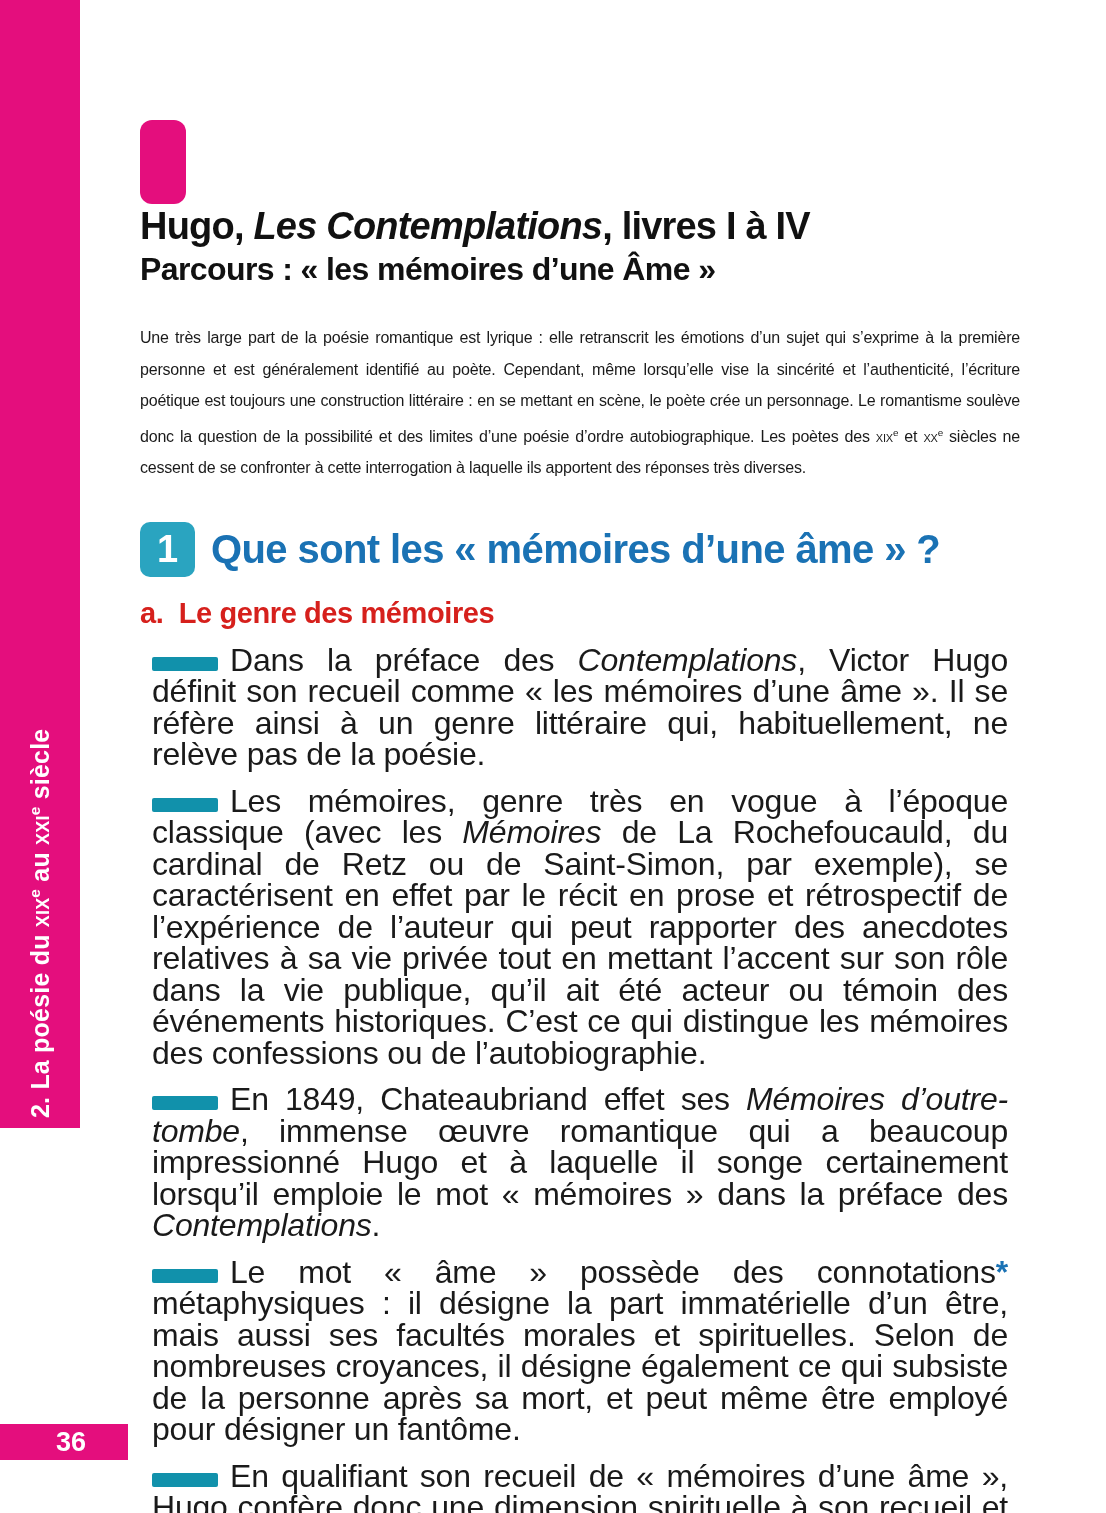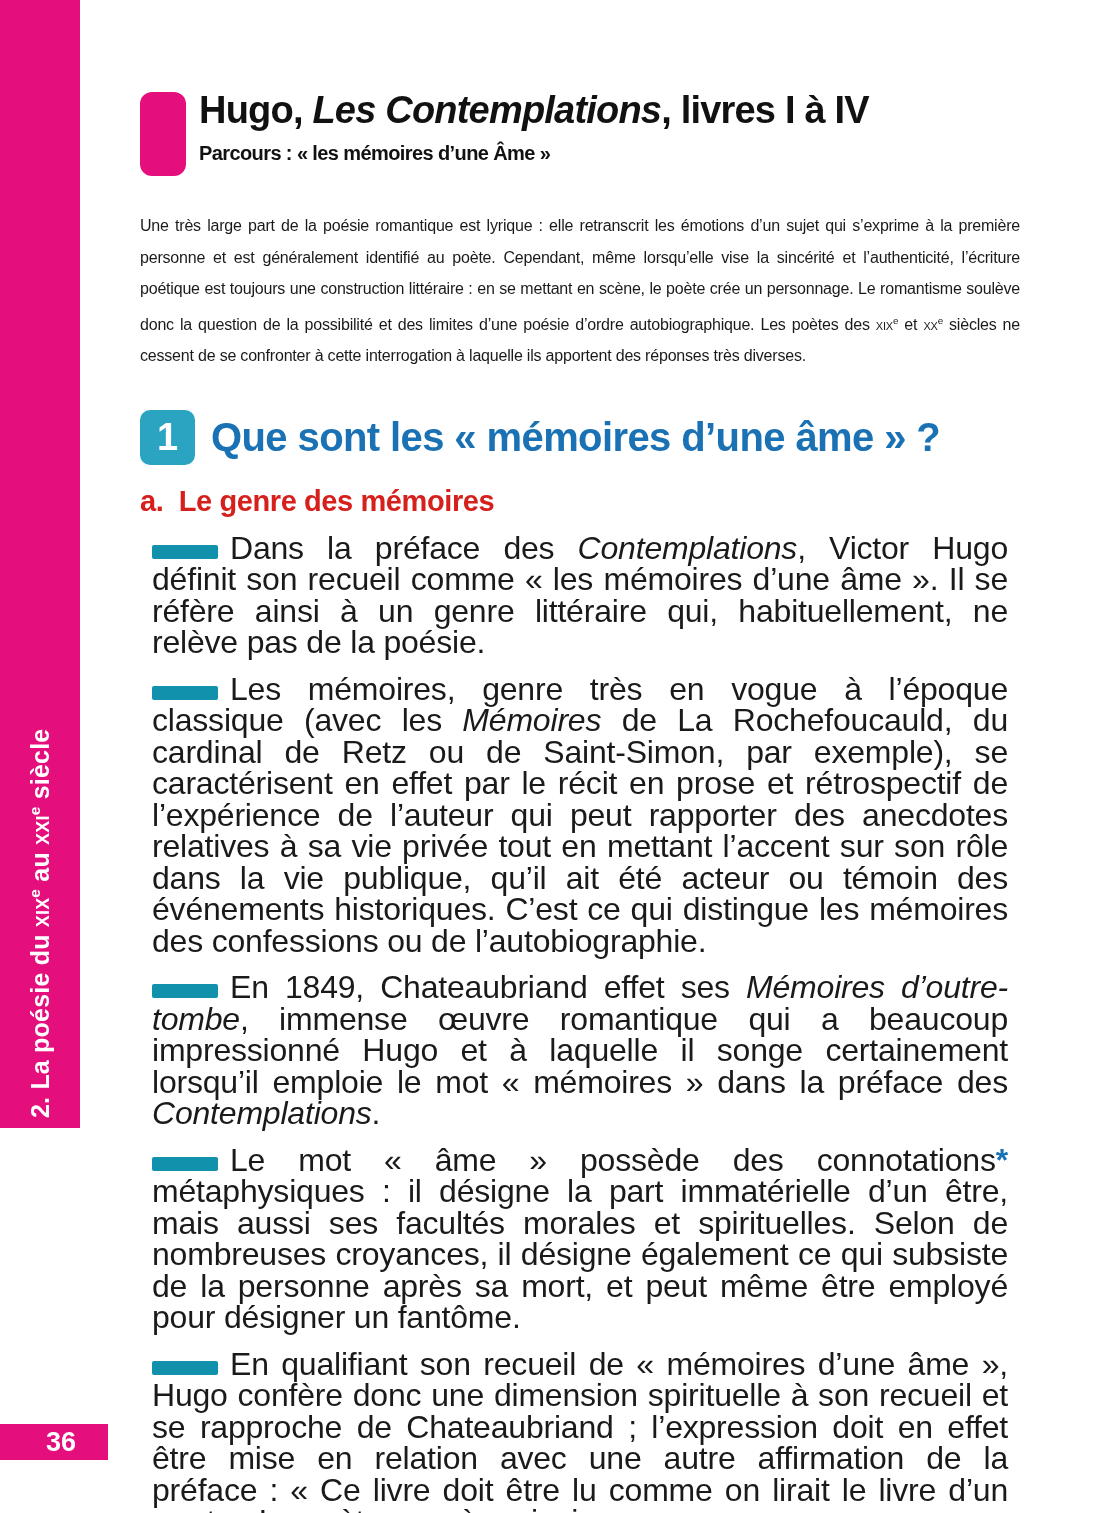--- a/index.html
+++ b/index.html
@@ -26,43 +26,43 @@
   }
   .side-text {
     position: absolute; left: 26px; top: 1118px;
     transform: rotate(-90deg); transform-origin: 0 0;
     white-space: nowrap;
     color: #ffffff; font-weight: bold; font-size: 25px;
     letter-spacing: 0.2px;
   }
   .page-num-bar {
     position: absolute; left: 0; top: 1424px;
-    width: 108px; height: 36px;
+    width: 128px; height: 36px;
     background: var(--pink);
     color: #ffffff; font-weight: bold; font-size: 27px;
     display: flex; align-items: center; justify-content: center;
     padding-left: 14px; box-sizing: border-box;
   }
   .content {
     position: absolute; left: 140px; top: 0;
     width: 880px;
   }
-  .chapter-header { display: flex; margin-top: 88px; }
+  .chapter-header { display: flex; margin-top: 116px; flex-direction: column; }
   .accent-rect {
     width: 46px; height: 84px; flex: none;
     background: var(--pink); border-radius: 12px;
     margin-right: 13px; margin-top: 4px;
   }
   .titles h1 {
     margin: 0; font-size: 38px; line-height: 44px;
     font-weight: bold; color: #111; letter-spacing: -0.8px;
     white-space: nowrap;
   }
   .titles h2 {
-    margin: 2px 0 0; font-size: 20px; line-height: 38px;
+    margin: 2px 0 0; font-size: 32px; line-height: 38px;
     font-weight: bold; color: #111; letter-spacing: -0.6px;
   }
   .intro {
     margin: 34px 0 0; font-size: 16px; line-height: 31.5px;
     text-align: justify; letter-spacing: -0.2px;
   }
   .section-head { display: flex; align-items: center; margin-top: 38px; }
   .sec-badge {
     width: 55px; height: 55px; flex: none;
     background: var(--teal); border-radius: 10px;

